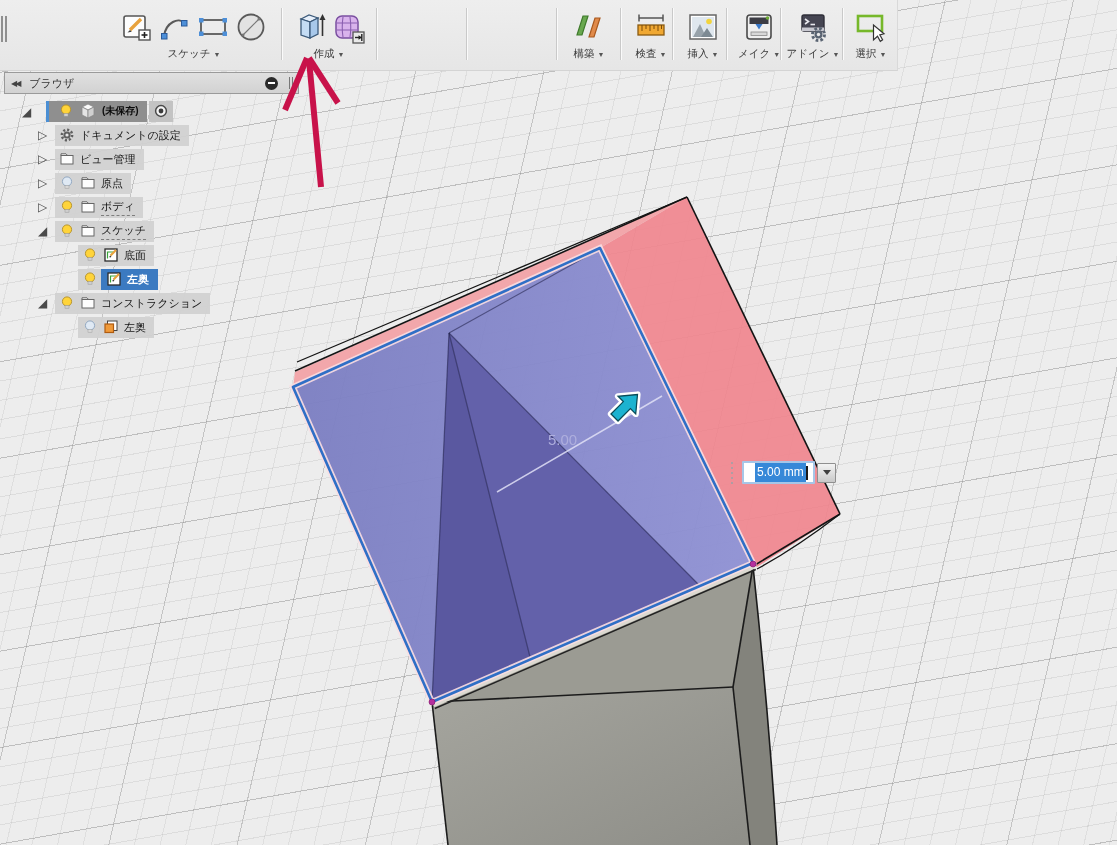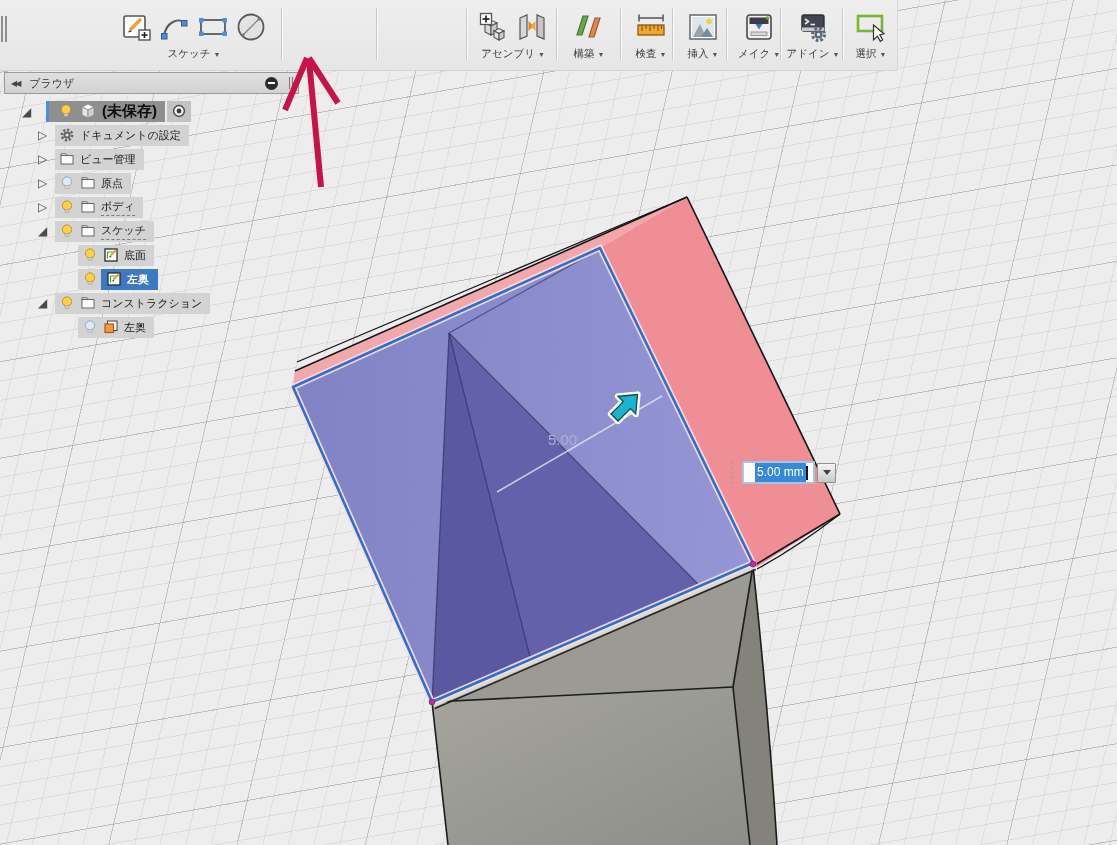--- a/index.html
+++ b/index.html
@@ -358,38 +358,38 @@
           <use href="#s-circle"></use>
         </svg>
     </div>
     <div class="glabel">
       <span>スケッチ</span>
         <span class="caret">▼</span>
     </div>
   </div>
   <div class="tsep" style="left:281px"></div>
 
+  <div class="tgroup" style="left:288px;width:82px">
+    <div class="icons">
+      <svg class="icon34">
+          <use href="#s-extrude"></use>
+        </svg>
+      <svg class="icon34">
+          <use href="#s-form"></use>
+        </svg>
+    </div>
+    <div class="glabel">
+      <span>作成</span>
+        <span class="caret">▼</span>
+    </div>
+  </div>
   <div class="tsep" style="left:376px"></div>
 
   <div class="tsep" style="left:466px"></div>
 
-  <div class="tgroup" style="left:472px;width:82px">
-    <div class="icons">
-      <svg class="icon34">
-          <use href="#s-newcomp"></use>
-        </svg>
-      <svg class="icon34">
-          <use href="#s-joint"></use>
-        </svg>
-    </div>
-    <div class="glabel">
-      <span>アセンブリ</span>
-        <span class="caret">▼</span>
-    </div>
-  </div>
   <div class="tsep" style="left:556px"></div>
 
   <div class="tgroup" style="left:562px;width:54px">
     <div class="icons">
       <svg class="icon34">
           <use href="#s-construct"></use>
         </svg>
     </div>
     <div class="glabel">
       <span>構築</span>
@@ -476,21 +476,21 @@
 <span class="disc" style="left:22px;top:106px">◢</span>
 <div class="trow" style="left:46px;top:100px">
   <span class="rowbox rootbox">
     <span class="rootbar"></span>
     <svg class="ticon">
         <use href="#y-bulb-on"></use>
       </svg>
     <svg class="ticon18">
         <use href="#y-cube"></use>
       </svg>
-    <span style="font-size:15px">(未保存)</span>
+    <span style="font-size:10px">(未保存)</span>
   </span>
   <span class="radio-cell">
     <svg class="ticon">
         <use href="#y-radio"></use>
       </svg>
   </span>
 </div>
 
 <span class="disc" style="left:38px;top:129px">▷</span>
 <div class="trow" style="left:55px;top:124px">

